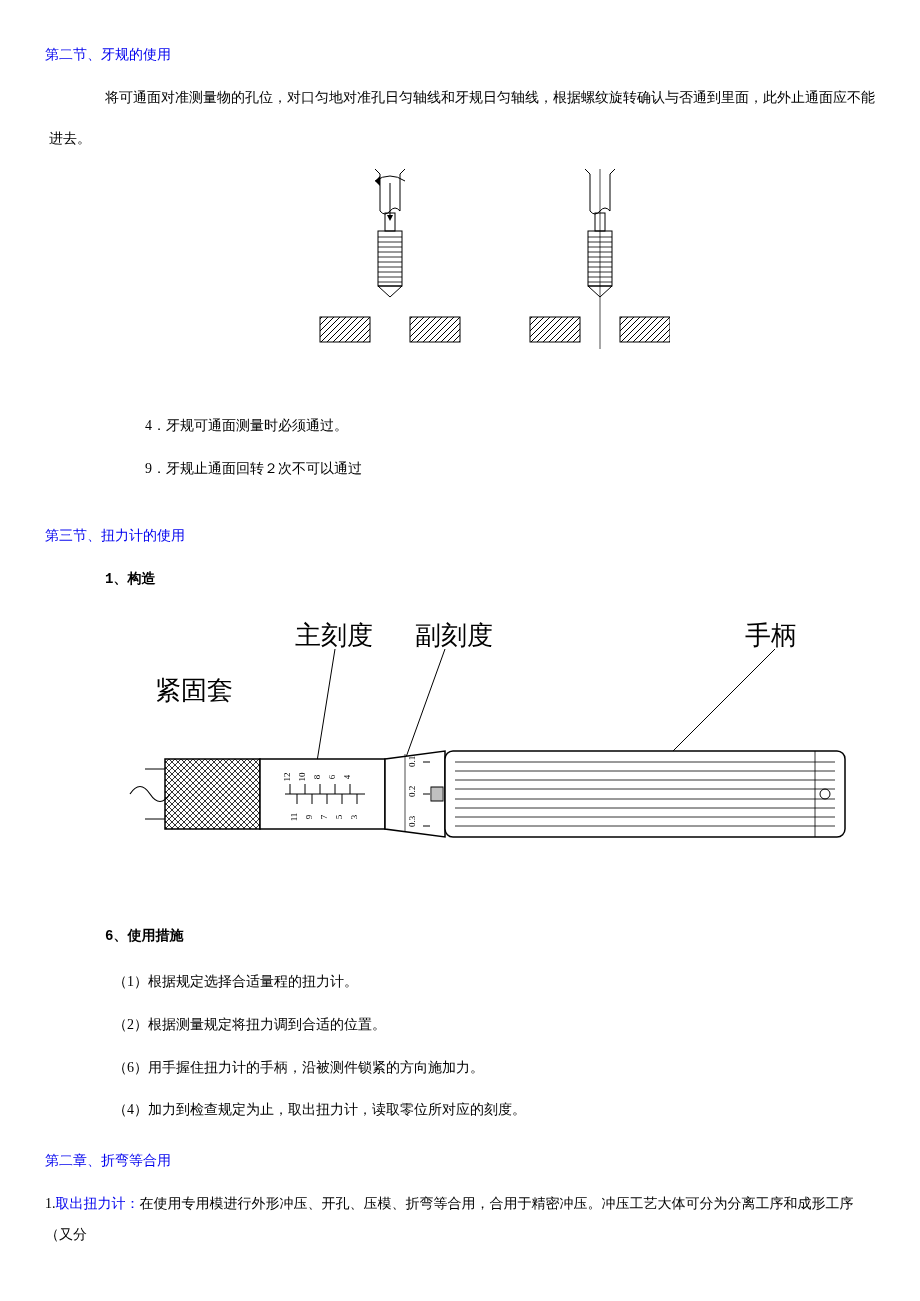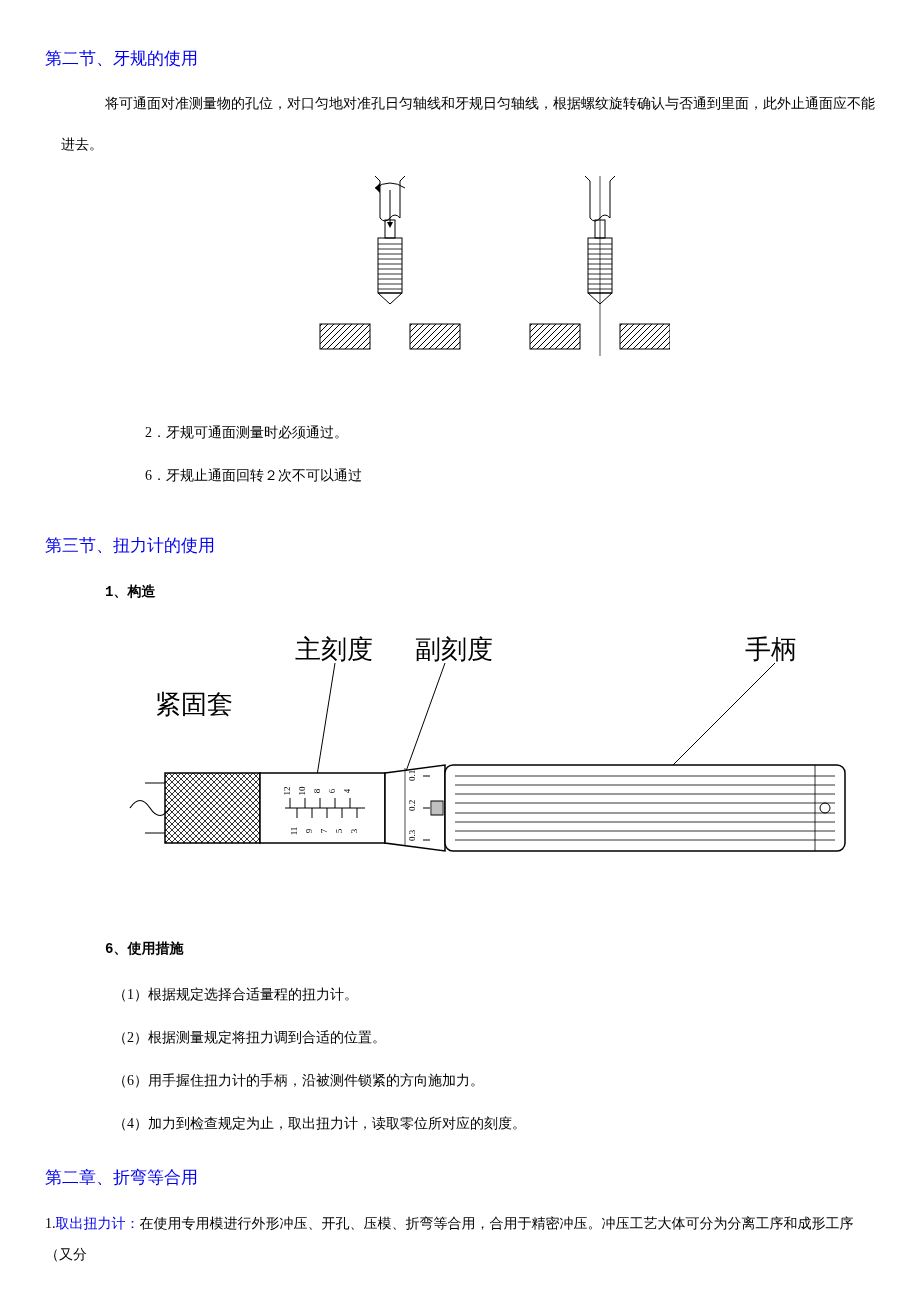--- a/index.html
+++ b/index.html
@@ -9,29 +9,29 @@
       line-height: 2.2; 
       color: #000;
       background: #fff;
       width: 920px;
       padding: 40px 45px;
     }
     .section-title { 
       color: #0000EE; 
       margin-bottom: 12px;
       margin-top: 20px;
-      font-size: 17px;
+      font-size: 14px;
     }
     .section-title-first { margin-top: 0; }
     .body-text { 
       text-indent: 2em;
       margin-left: 32px;
       margin-bottom: 10px;
     }
-    .continuation { text-indent: 0; margin-left: 16px; }
+    .continuation { text-indent: 0; margin-left: 4px; }
     .numbered-item { 
       margin-left: 100px; 
       margin-bottom: 12px;
     }
     .numbered-item-2 { 
       margin-left: 60px; 
       margin-bottom: 15px;
       font-family: Liberation Mono, monospace;
     }
     .sub-item { 
@@ -124,22 +124,22 @@
       <polygon points="58,117 82,117 70,128" fill="none" stroke="#000"></polygon>
 
       <line x1="70" y1="0" x2="70" y2="180" stroke="#000" stroke-width="0.7"></line>
 
       <rect x="0" y="148" width="50" height="25" class="hatch" stroke="#000"></rect>
       <rect x="90" y="148" width="50" height="25" class="hatch" stroke="#000"></rect>
     </g>
   </svg>
 </div>
 
-<p class="numbered-item">2．牙规可通面测量时必须通过。</p>
-<p class="numbered-item">6．牙规止通面回转２次不可以通过</p>
+<p class="numbered-item">4．牙规可通面测量时必须通过。</p>
+<p class="numbered-item">9．牙规止通面回转２次不可以通过</p>
 
 <div class="section-title" style="margin-top:36px;">第三节、扭力计的使用</div>
 
 <p class="numbered-item-2 bold">1、构造</p>
 
 <div class="torque-diagram-wrap">
   <svg width="790" height="260" viewBox="0 0 790 260">
     <defs>
       <pattern id="crossPattern" patternUnits="userSpaceOnUse" width="6" height="6">
         <line x1="0" y1="0" x2="6" y2="6" stroke="#000" stroke-width="0.8"></line>

